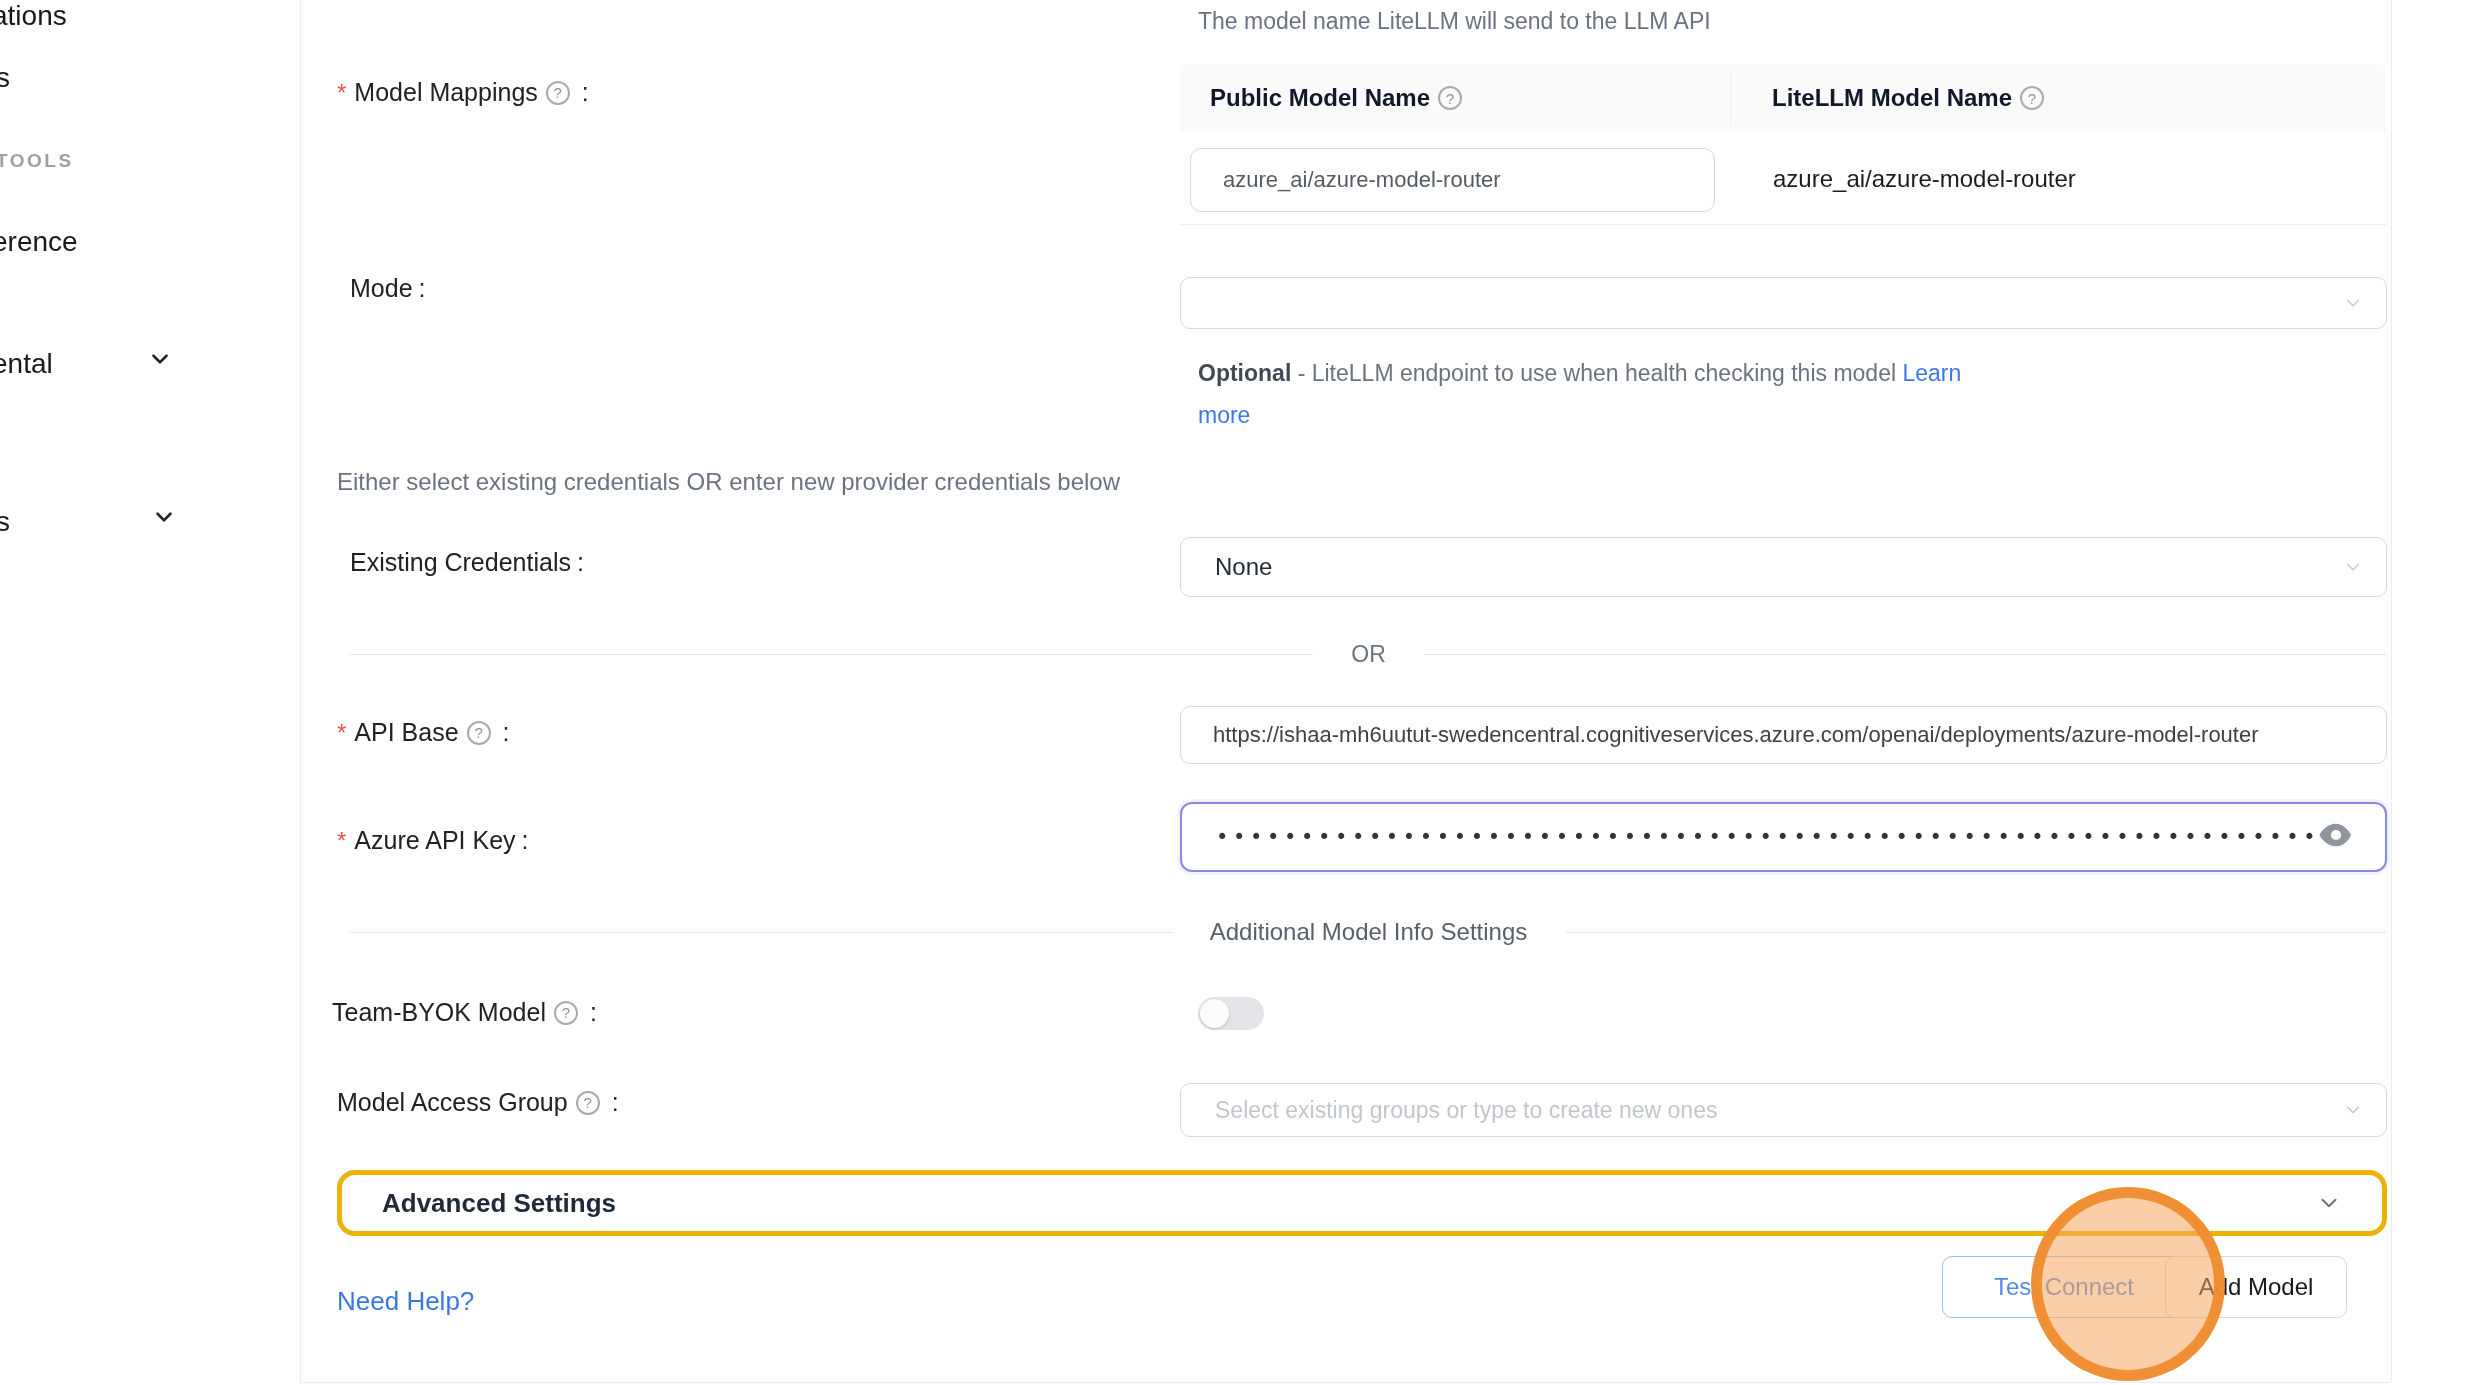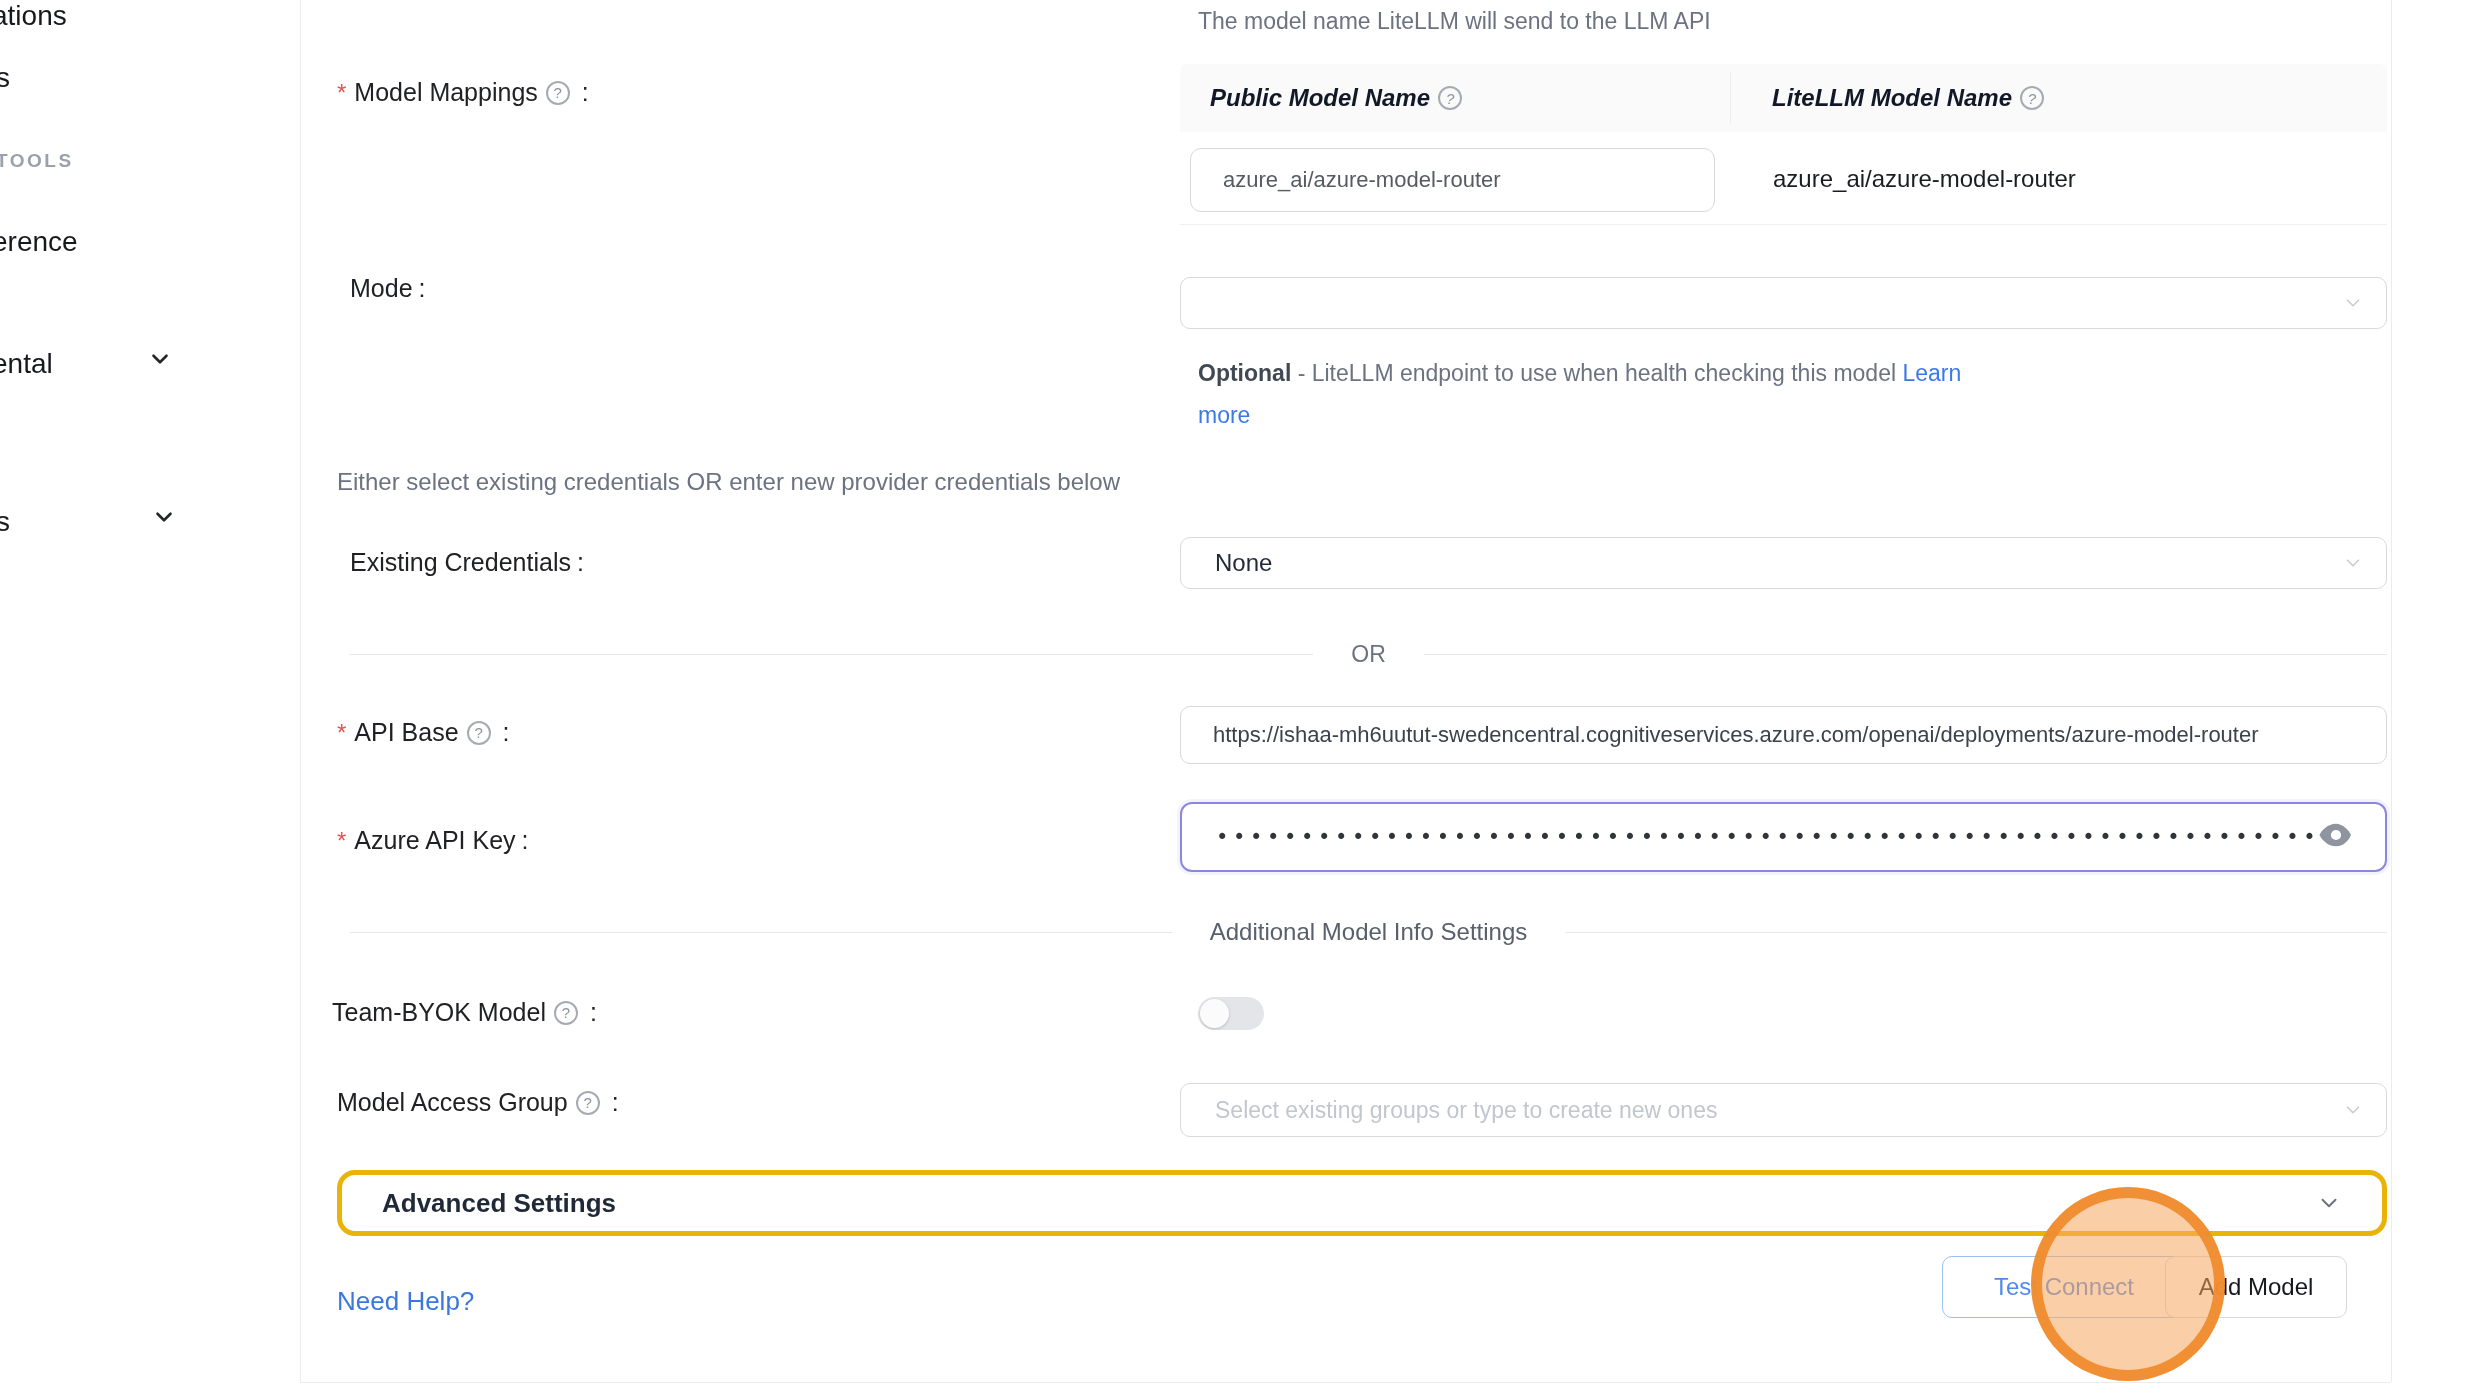--- a/index.html
+++ b/index.html
@@ -39,21 +39,21 @@
     position:absolute; background:#fff; border:1px solid #d9d9d9; border-radius:10px;
     padding:0 20px 0 32px; font-size:22px; color:#3c424b; outline:none;
     font-family:"Liberation Sans","DejaVu Sans",sans-serif;
   }
   .divider-row { position:absolute; left:350px; width:2037px; display:flex; align-items:center; }
   .divider-row .line { flex:1; height:1px; background:#e8e8e8; }
   .divider-row .d-label { padding:0 38px; white-space:nowrap; }
 
   
   .mm-header { left:1180px; top:64px; width:1207px; height:68px; background:#fafafa; border-radius:8px 8px 0 0; }
-  .mm-header .col-title { position:absolute; top:0; height:68px; display:flex; align-items:center; font-size:24px; font-weight:700; color:#111827;font-style:italic; }
+  .mm-header .col-title { position:absolute; top:0; height:68px; display:flex; align-items:center; font-size:24px; font-weight:700; color:#111827; }
   .mm-col-divider { left:1730px; top:72px; width:1px; height:52px; background:#ededed; position:absolute; }
   .mm-row-border { left:1180px; top:224px; width:1207px; height:1px; background:#f0f0f0; }
 
   
   .toggle { position:absolute; left:1198px; top:997px; width:66px; height:33px; border-radius:17px; background:#e3e5e9; cursor:pointer; }
   .toggle .knob { position:absolute; left:2px; top:2px; width:29px; height:29px; border-radius:50%; background:#fbfbfc; box-shadow:0 1px 3px rgba(0,0,0,0.18); }
 
   
   .adv-panel { left:337px; top:1170px; width:2050px; height:66px; border:5px solid #eab308; border-radius:18px; background:#fff; display:flex; align-items:center; padding:0 40px; cursor:pointer; }
   .adv-title { font-size:26px; font-weight:700; color:#1f2937; flex:1; }
@@ -163,21 +163,21 @@
 <div class="abs" style="left:1198px; top:352px; width:820px; font-size:23px; line-height:42px;">
   <span style="font-weight:700; color:#404854;">Optional</span><span class="muted"> - LiteLLM endpoint to use when health checking this model </span><span style="color:#3c79e8; cursor:pointer;">Learn more</span>
 </div>
 
 <div class="abs muted" style="left:337px; top:468px; font-size:24px;">Either select existing credentials OR enter new provider credentials below</div>
 
 <div class="abs field-label" style="left:350px; top:548px;">
   <span>Existing Credentials</span>
   <span class="colon">:</span>
 </div>
-<div class="select-box" style="left:1180px; top:537px; width:1207px; height:52px;">
+<div class="select-box" style="left:1180px; top:537px; width:1207px; height:60px;">
   <span>None</span>
   <span class="suffix">
     <svg class="chev" width="22" height="22" viewBox="0 0 24 24" fill="none">
         <path d="M6 9l6 6 6-6" stroke="#c9ccd2" stroke-width="1.8" stroke-linecap="round" stroke-linejoin="round"></path>
       </svg>
   </span>
 </div>
 
 <div class="divider-row" style="top:641px;">
   <div class="line"></div>

